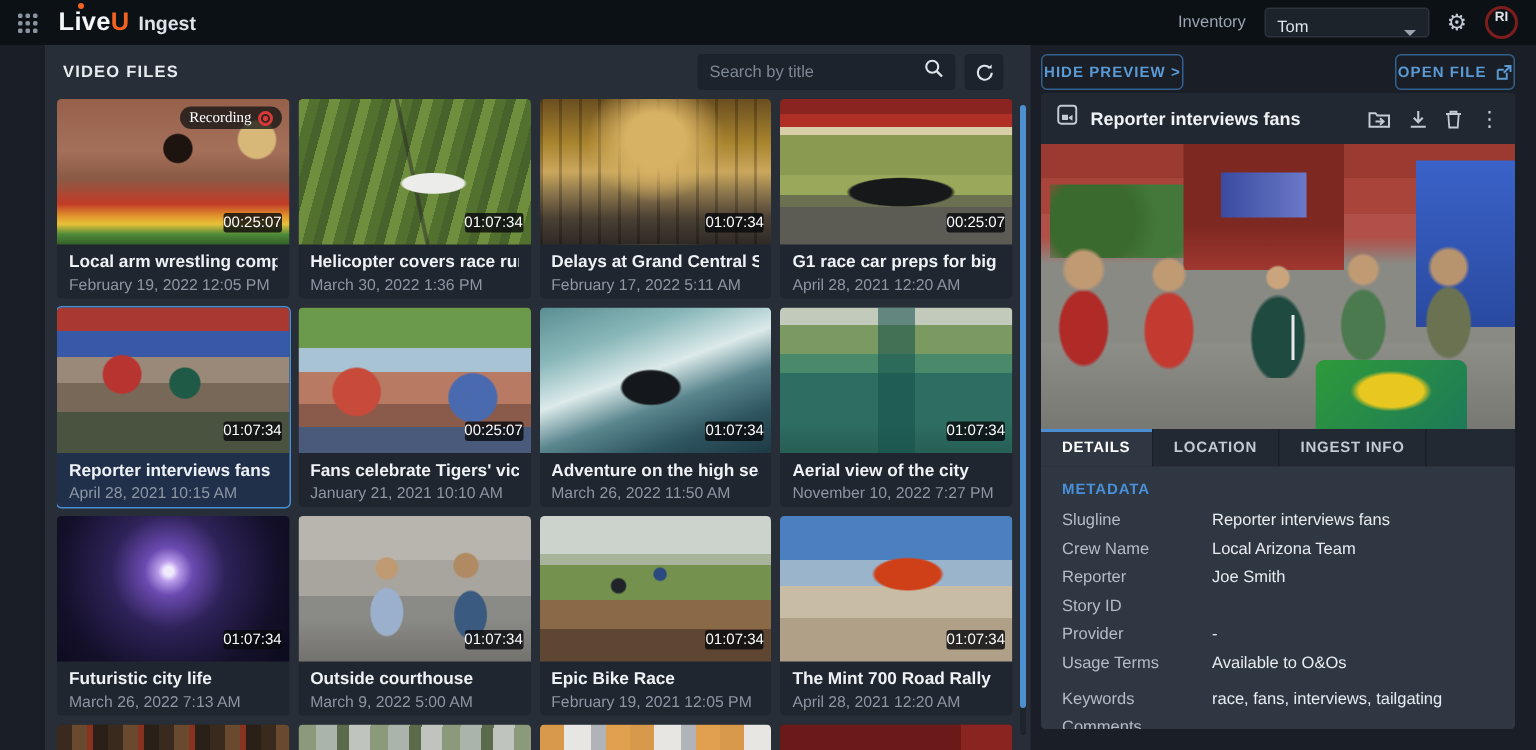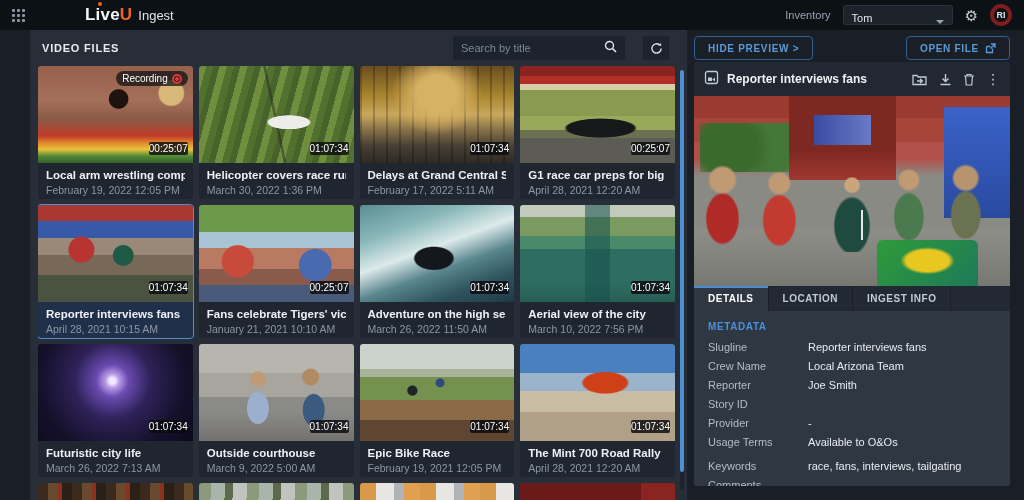--- a/index.html
+++ b/index.html
@@ -5,69 +5,69 @@
   * { margin:0; padding:0; box-sizing:border-box; }
   html,body { width:1024px; height:500px; overflow:hidden; }
   body { background:#191e27; font-family:"Liberation Sans", sans-serif; position:relative; }
 
   
   .topbar { position:absolute; left:0; top:0; width:1024px; height:30px; background:#0c1116;
             display:flex; align-items:center; padding:0 12px; }
   .appgrid { width:13px; height:13px; display:grid; grid-template-columns:repeat(3,3px);
              grid-template-rows:repeat(3,3px); gap:2px; margin-right:14px; cursor:pointer; }
   .appgrid span { background:#8b94a2; border-radius:1px; }
-  .logo { position:relative; font-size:17px; font-weight:bold; color:#f4f6f8; letter-spacing:.2px;margin-left:46px; }
+  .logo { position:relative; font-size:17px; font-weight:bold; color:#f4f6f8; letter-spacing:.2px; }
   .logo .accent { color:#f26322; }
   .logo .idot { position:absolute; left:13px; top:-3px; width:4px; height:4px; border-radius:50%;
                 background:#f26322; }
-  .product { color:#dfe4ea; font-size:13px; margin-left:6px; font-weight:400; }
+  .product { color:#dfe4ea; font-size:13px; margin-left:6px; font-weight:700; }
   .topbar-right { margin-left:auto; display:flex; align-items:center; gap:12px; }
   .inv-label { color:#9aa3b0; font-size:11px; }
   .inv-select { width:110px; height:20px; background:#1d232b; border:1px solid #2c333d; border-radius:3px;
                 color:#dfe4ea; font-size:11px; display:flex; align-items:flex-end; padding:0 8px; cursor:pointer; }
   .inv-select .caret { margin-left:auto; width:0; height:0; border-left:4px solid transparent;
                        border-right:4px solid transparent; border-top:4px solid #9aa3b0; }
   .gear { color:#c3cbd5; font-size:15px; line-height:1; cursor:pointer; }
-  .avatar { width:22px; height:22px; border-radius:50%; border:4px solid #7f1d1d; color:#dfe4ea;
-            font-size:9px; font-weight:bold; display:flex; align-items:center; justify-content:center; cursor:pointer; }
+  .avatar { width:22px; height:22px; border-radius:50%; border:2px solid #7f1d1d; color:#dfe4ea;
+            font-size:9px; font-weight:bold; display:flex; justify-content:center; cursor:pointer; }
 
   
   .btn-outline { position:absolute; top:36px; height:24px; display:flex; align-items:center; gap:6px;
                  border:1px solid #33608f; border-radius:4px; color:#5b9bd5; background:transparent;
-                 font-size:10px; font-weight:bold; letter-spacing:.7px; padding:0 13px; cursor:pointer;
+                 font-size:10px; font-weight:bold; letter-spacing:.7px; padding:0 1px; cursor:pointer;
                  font-family:"Liberation Sans",sans-serif; }
   .btn-hide { left:694px; }
   .btn-open { right:14px; }
   .ext-icon svg { display:block; }
 
   
   .files-panel { position:absolute; left:30px; top:30px; width:657px; height:470px; background:#272e38; }
   .panel-head { height:36px; display:flex; align-items:center; padding:0 18px 0 12px; }
   .page-title { color:#e8ecf0; font-size:11px; font-weight:bold; letter-spacing:.8px; }
-  .head-right { margin-left:auto; display:flex; align-items:flex-start; gap:18px; }
+  .head-right { margin-left:auto; display:flex; align-items:flex-start; gap:6px; }
   .search-box { width:172px; height:24px; background:#1c232c; border-radius:3px; display:flex;
                 align-items:center; padding:0 8px; }
   .search-box input { flex:1; background:transparent; border:none; outline:none; color:#dfe4ea;
                       font-size:11px; font-family:"Liberation Sans",sans-serif; }
   .search-box input::placeholder { color:#7d8795; }
   .icon-btn { width:26px; height:24px; background:#1c232c; border-radius:3px; display:flex;
               align-items:center; justify-content:center; cursor:pointer; color:#dfe4ea; }
 
   .grid-wrap { position:absolute; left:8px; right:12px; top:36px; bottom:0; overflow:hidden; }
   .vgrid { display:grid; grid-template-columns:repeat(4,1fr); gap:6px; }
   .card { height:133px; background:#20262f; border-radius:3px; overflow:hidden; cursor:pointer; position:relative; }
   .card.selected { outline:1px solid #4a8fd4; background:#20304a; }
   .thumb { height:97px; width:100%; position:relative; }
   .info { padding:6px 8px 0; }
   .vtitle { color:#eef1f5; font-size:11.5px; font-weight:bold; white-space:nowrap; overflow:hidden; margin-bottom:3px; }
   .vdate { color:#8d96a4; font-size:10.5px; }
   .dur { position:absolute; right:5px; top:76px; background:rgba(8,10,14,.82); color:#fff; font-size:10px;
          padding:1px 0; border-radius:2px; }
   .recb { position:absolute; right:5px; top:5px; background:rgba(10,14,18,.72); border-radius:10px;
-          padding:2px 6px; display:flex; align-items:center; gap:4px; color:#fff; font-size:10px; }
+          padding:2px 6px; display:flex; align-items:center; gap:4px; color:#fff; font-size:10px;font-family:Liberation Serif, serif; }
   .recdot { width:10px; height:10px; border-radius:50%; border:2px solid #d83838;
             background:radial-gradient(circle,#d83838 0 38%,transparent 45%); }
   .scrollbar { position:absolute; right:3px; top:40px; width:4px; height:420px; background:#1e242c; border-radius:2px; }
   .scroll-thumb { width:4px; height:402px; background:#4d8fd1; border-radius:2px; cursor:grab; }
 
   
   .t1 { background:radial-gradient(circle at 52% 34%,#1d1410 0 9%,transparent 10%),
         radial-gradient(circle at 86% 28%,#d8b878 0 8%,transparent 9%),
         linear-gradient(180deg,#96604a 0%,#a5705a 35%,#8a5a46 55%,#c23b28 72%,#e0902c 80%,#e8c23a 86%,#4e8a38 93%,#35602a 100%); }
   .t2 { background:radial-gradient(ellipse 34px 11px at 58% 58%,#ecedea 0 60%,transparent 66%),
@@ -304,21 +304,21 @@
     </div>
   </div>
 
   <div class="card">
     <div class="thumb t8">
       
     </div>
     <span class="dur">01:07:34</span>
     <div class="info">
       <div class="vtitle">Aerial view of the city</div>
-      <div class="vdate">March 10, 2022 7:56 PM</div>
+      <div class="vdate">November 10, 2022 7:27 PM</div>
     </div>
   </div>
 
   <div class="card">
     <div class="thumb t9">
       
     </div>
     <span class="dur">01:07:34</span>
     <div class="info">
       <div class="vtitle">Futuristic city life</div>

